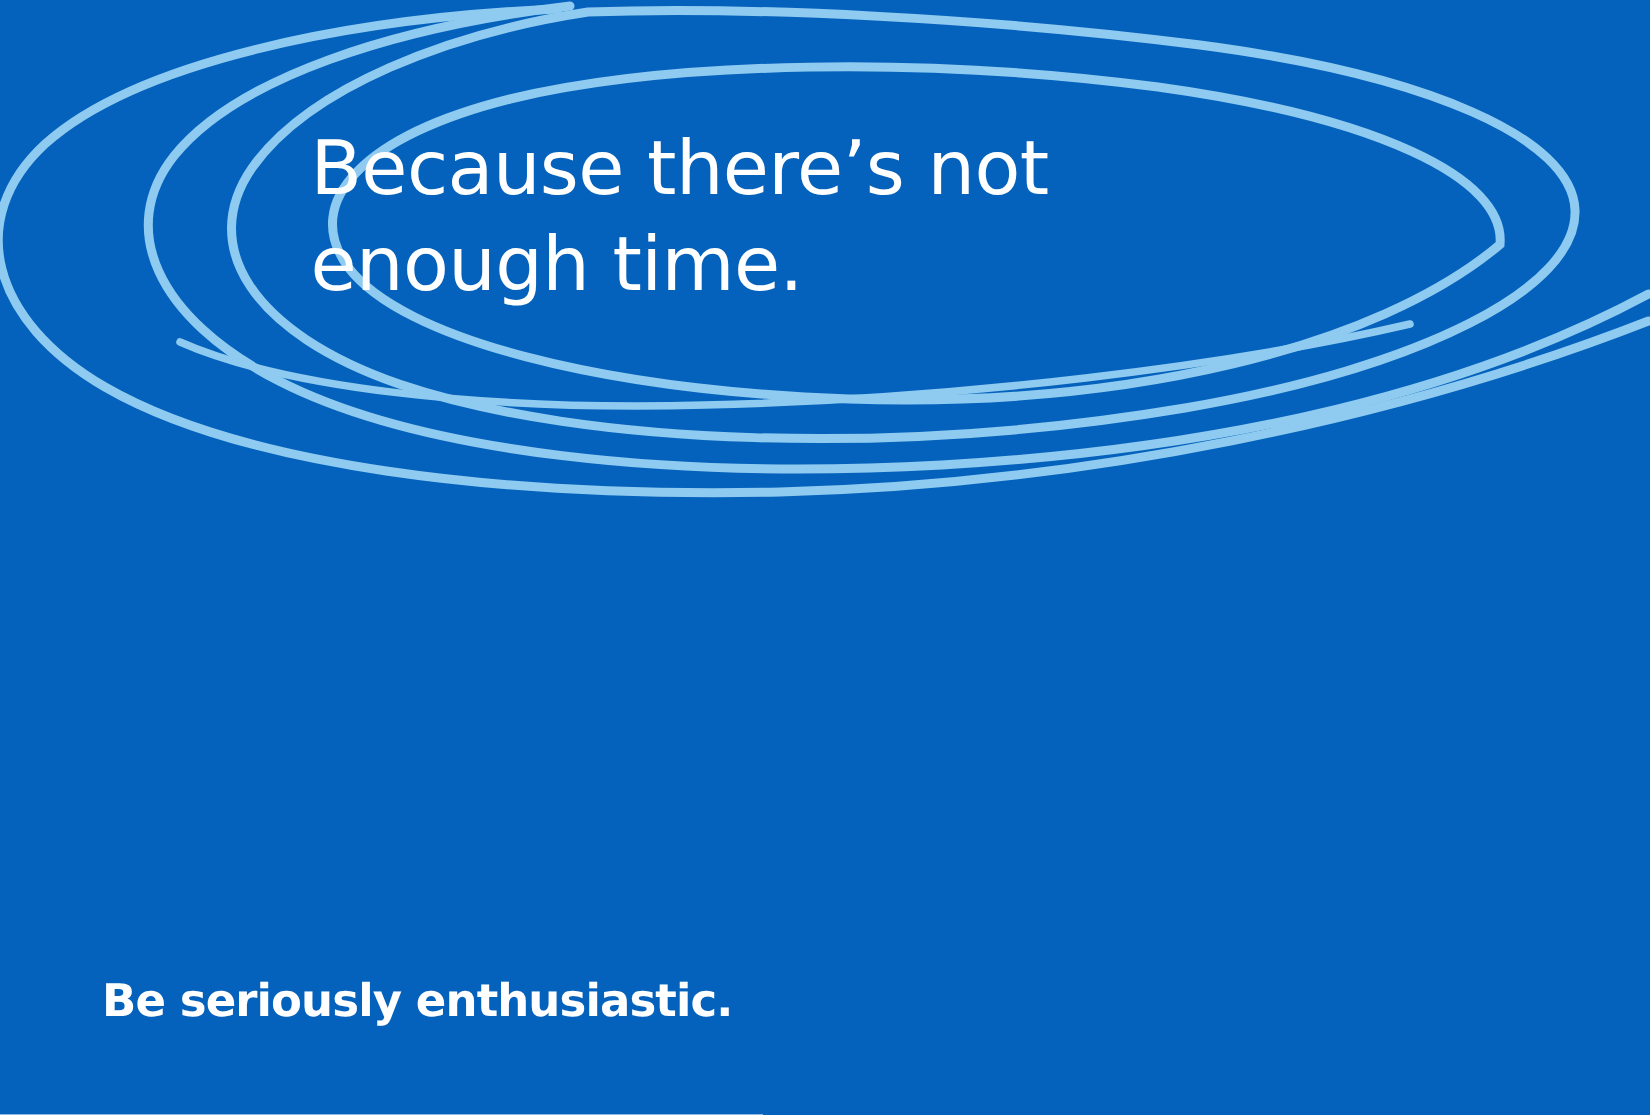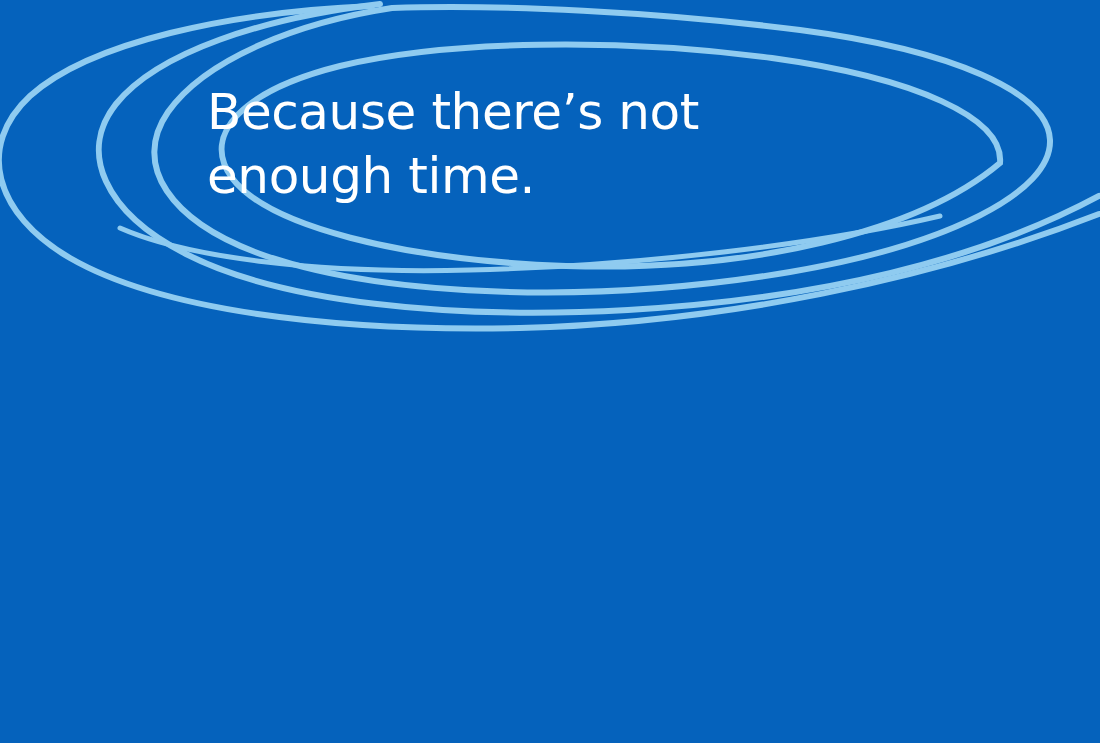--- a/index.html
+++ b/index.html
@@ -121,16 +121,17 @@
                C 320 274, 188 258, 120 228" stroke-width="5"></path>
     </svg>
   </div>
 
   <div id="text-layer">
 
     <div id="subhead">Because there’s not
 enough time.</div>
 
 
+    <div id="tagline">Be seriously enthusiastic.</div>
 
   </div>
 
 </div>
 
 </body></html>

